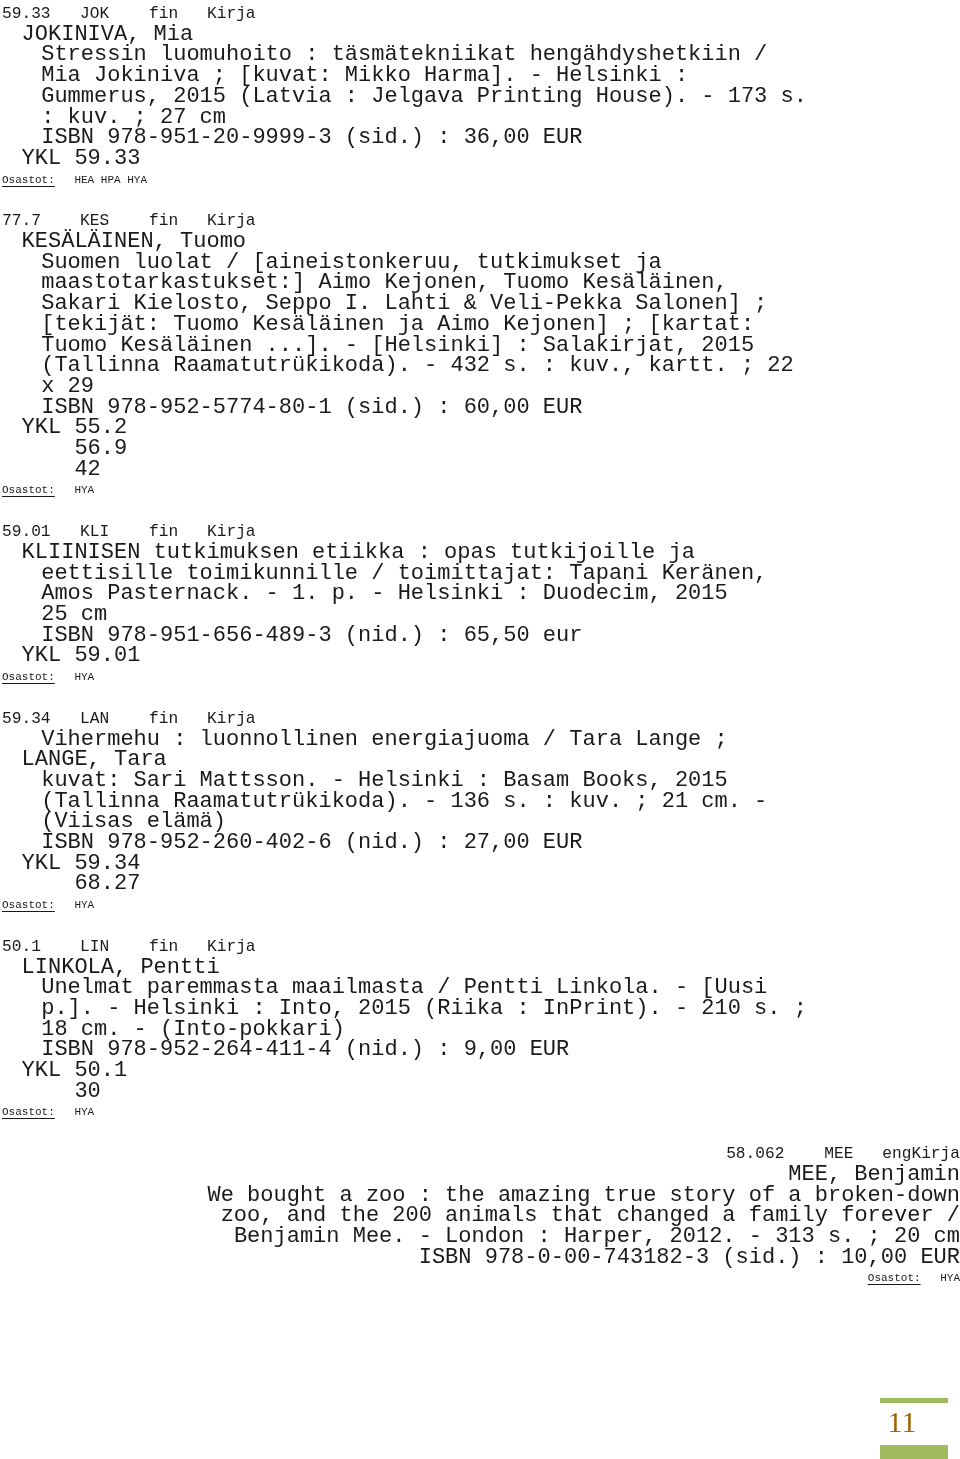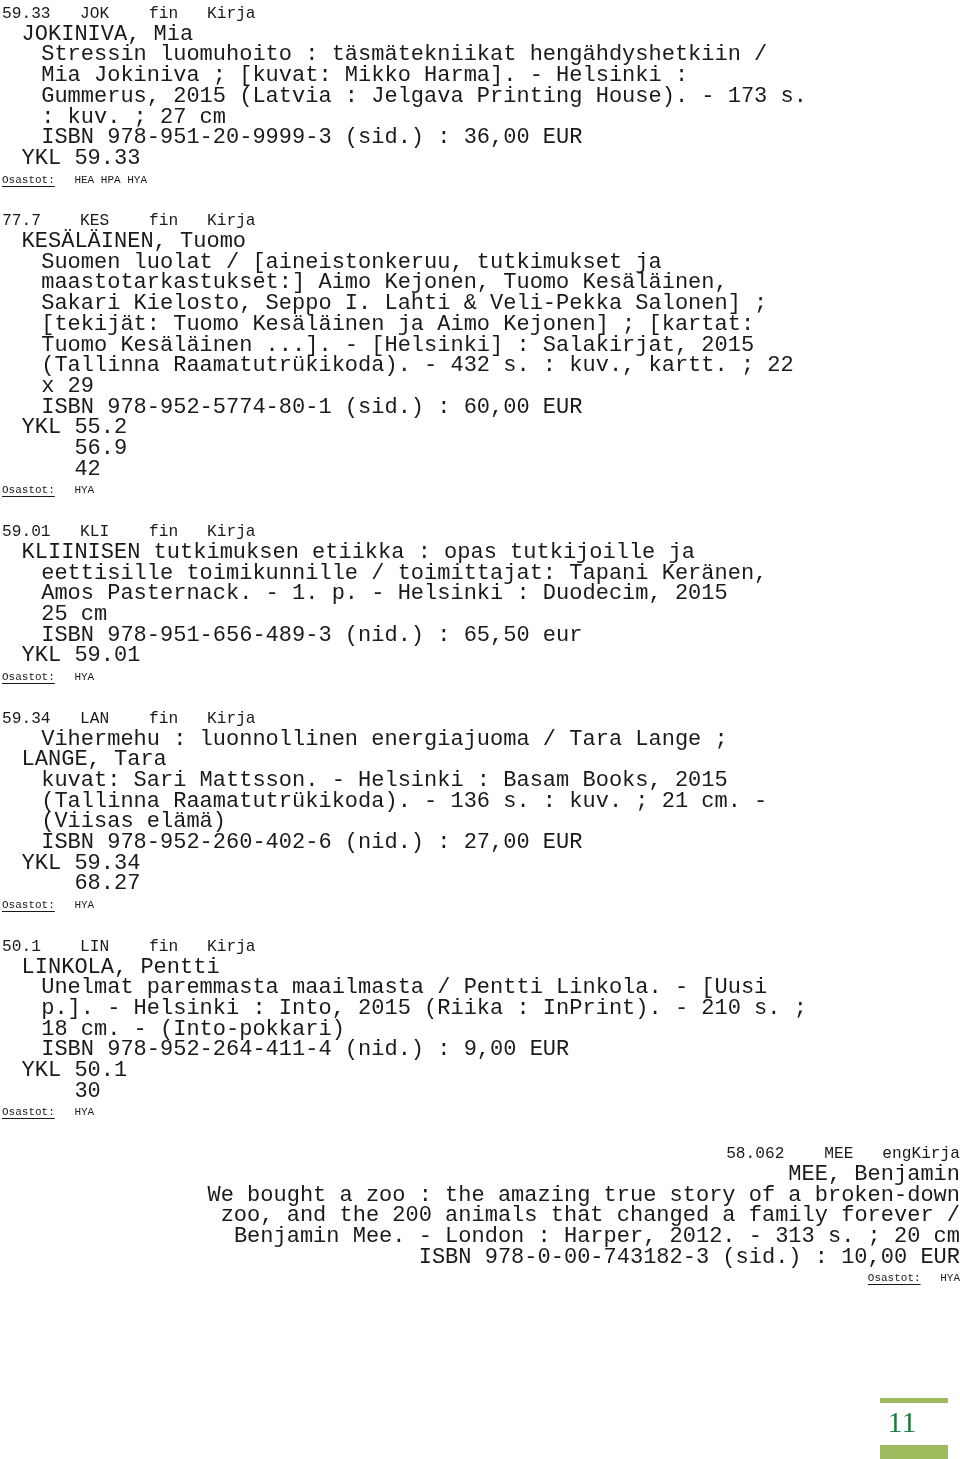--- a/index.html
+++ b/index.html
@@ -89,21 +89,21 @@
   }
   #footer .page-num {
     position: absolute;
     left: 0;
     top: 16px;
     width: 92px;
     text-align: center;
     font-family: "Liberation Serif", "DejaVu Serif", serif;
     font-size: 30px;
     line-height: 34px;
-    color: #15803d;
+    color: #a16207;
   }
   #footer .bar-bottom {
     position: absolute;
     left: 24px;
     top: 56px;
     width: 68px;
     height: 14px;
     background: #9fbb5e;
   }
 </style>

